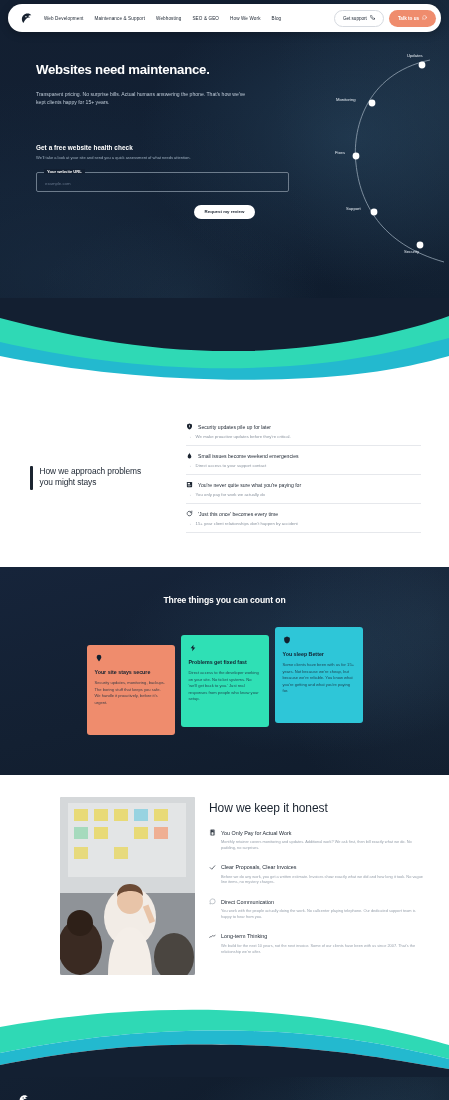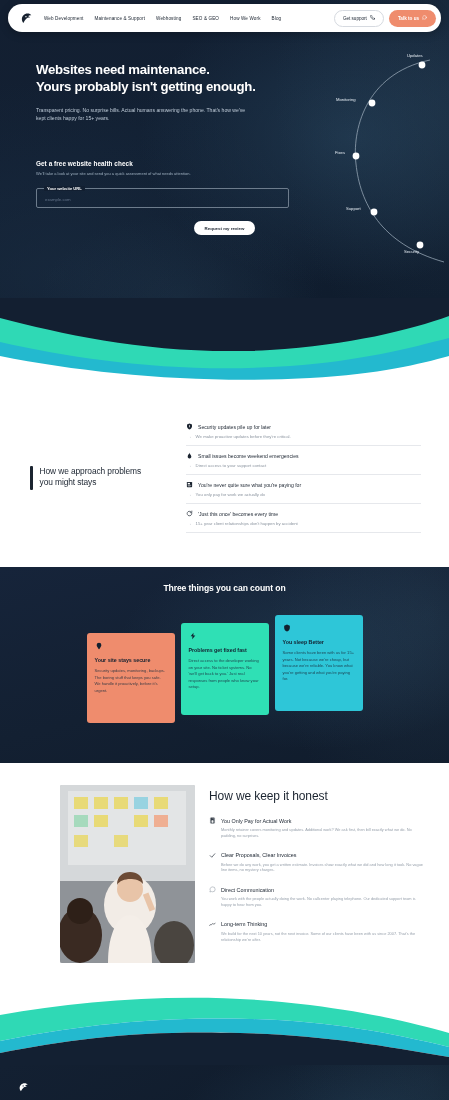--- a/index.html
+++ b/index.html
@@ -178,21 +178,21 @@
   .ap-sub{ display:flex; gap:4px; margin-top:4px; margin-left:1px; align-items:baseline; }
   .ap-arrow{ font-size:4.6px; color:#9aa3ae; }
   .ap-sub span.t{ font-size:4.3px; color:#8b949f; }
 
   
   .counton{
     position:relative;
     background:
       radial-gradient(ellipse 300px 160px at 70% 40%, rgba(40,70,95,0.45) 0%, rgba(17,28,43,0) 65%),
       linear-gradient(165deg,#16243a 0%,#132032 55%,#101c2c 100%);
-    padding:16px 0 40px 0;
+    padding:28px 0 40px 0;
     overflow:hidden;
   }
   .counton::after{
     content:"";
     position:absolute; inset:0;
     background:radial-gradient(ellipse 220px 300px at 95% 25%, rgba(65,100,125,0.16), rgba(0,0,0,0) 72%);
     pointer-events:none;
   }
   .counton h2{
     text-align:center; color:#ffffff; font-size:8.6px; font-weight:700; letter-spacing:-0.1px;
@@ -324,21 +324,20 @@
       <span class="orbit-label" style="left:73px; top:1px;">Updates</span>
       <span class="orbit-label" style="left:2px; top:45px;">Monitoring</span>
       <span class="orbit-label" style="left:1px; top:98px;">Fixes</span>
       <span class="orbit-label" style="left:12px; top:154px;">Support</span>
       <span class="orbit-label" style="left:70px; top:197px;">Security</span>
     </div>
 
     <div class="hero-inner">
       <h1>
         <span>Websites need maintenance.</span>
-        <span class="l2">Yours probably isn't getting enough.</span>
       </h1>
       <p class="hero-sub">Transparent pricing. No surprise bills. Actual humans answering the phone. That's how we've kept clients happy for 15+ years.</p>
 
       <div class="health">
         <h3>Get a free website health check</h3>
         <p>We'll take a look at your site and send you a quick assessment of what needs attention.</p>
         <div class="field">
           <span class="field-label">Your website URL</span>
           <input class="field-input" type="text" placeholder="example.com" style="">
         </div>

